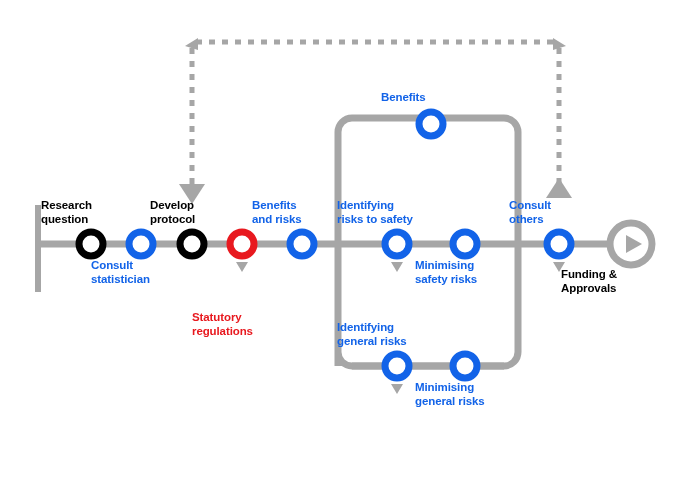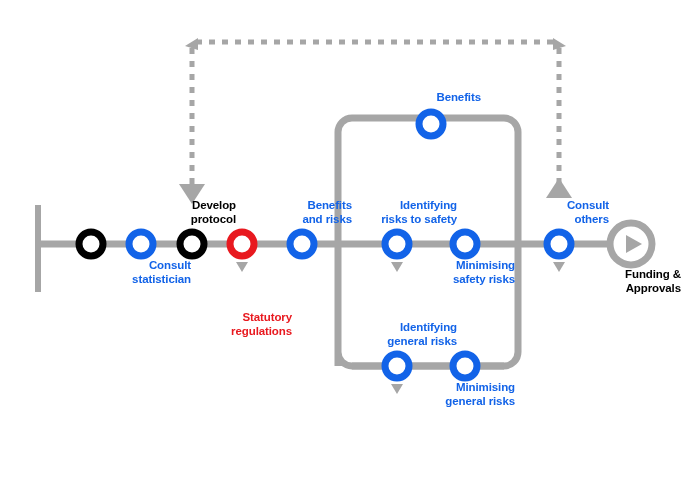--- a/index.html
+++ b/index.html
@@ -20,21 +20,21 @@
   }
   #diagram-svg {
     position: absolute;
     left: 0;
     top: 0;
     width: 700px;
     height: 500px;
   }
   .node-label {
     position: absolute;
-    text-align: right;
+    text-align: left;
     font-family: "Liberation Sans", sans-serif;
     font-size: 11.5px;
     font-weight: bold;
     line-height: 1.18;
     white-space: pre-line;
     letter-spacing: -0.1px;
   }
   .lbl-black { color: #000000; }
   .lbl-blue  { color: #1263e8; }
   .lbl-red   { color: #e8191f; }
@@ -91,25 +91,27 @@
     <circle cx="465" cy="244" r="12" fill="#ffffff" stroke="#1263e8" stroke-width="7"></circle>
     <circle cx="397" cy="366" r="12" fill="#ffffff" stroke="#1263e8" stroke-width="7"></circle>
     <circle cx="465" cy="366" r="12" fill="#ffffff" stroke="#1263e8" stroke-width="7"></circle>
     <circle cx="559" cy="244" r="12" fill="#ffffff" stroke="#1263e8" stroke-width="7"></circle>
 
     <circle cx="631" cy="244" r="21" fill="#ffffff" stroke="#a6a6a6" stroke-width="7"></circle>
     <polygon points="626,235 642,244 626,253" fill="#a6a6a6"></polygon>
 
   </svg>
 
+  <div class="node-label lbl-black" style="left:41px; top:199px; width:100px;">Research
+question</div>
 
   <div class="node-label lbl-blue" style="left:91px; top:259px; width:100px;">Consult
 statistician</div>
 
-  <div class="node-label lbl-black" style="left:136px; top:199px; width:100px;">Develop
+  <div class="node-label lbl-black" style="left:150px; top:199px; width:100px;">Develop
 protocol</div>
 
   <div class="node-label lbl-red" style="left:192px; top:272px; width:100px;margin-top:39px;">Statutory
 regulations</div>
 
   <div class="node-label lbl-blue" style="left:252px; top:199px; width:100px;">Benefits
 and risks</div>
 
   <div class="node-label lbl-blue" style="left:337px; top:199px; width:120px;">Identifying
 risks to safety</div>
@@ -121,16 +123,16 @@
 
   <div class="node-label lbl-blue" style="left:337px; top:321px; width:120px;">Identifying
 general risks</div>
 
   <div class="node-label lbl-blue" style="left:415px; top:381px; width:100px;">Minimising
 general risks</div>
 
   <div class="node-label lbl-blue" style="left:509px; top:199px; width:100px;">Consult
 others</div>
 
-  <div class="node-label lbl-black" style="left:581px; top:268px; width:100px;">Funding &amp;
+  <div class="node-label lbl-black" style="left:561px; top:268px; width:100px;">Funding &amp;
 Approvals</div>
 
 </div>
 
 </body></html>

